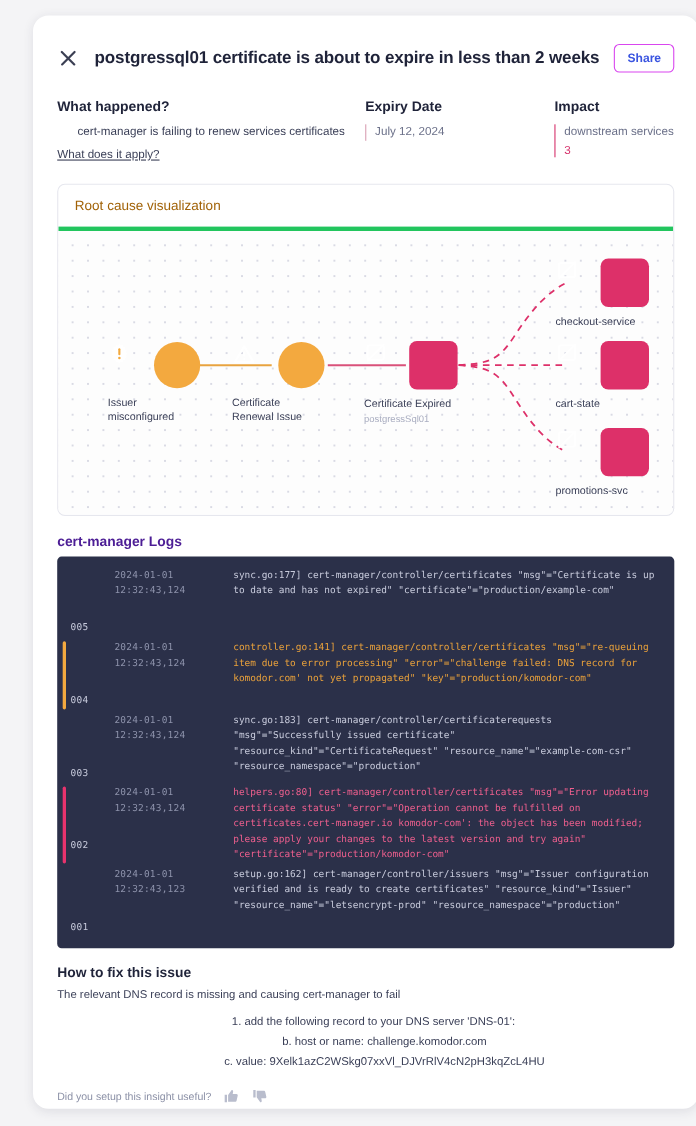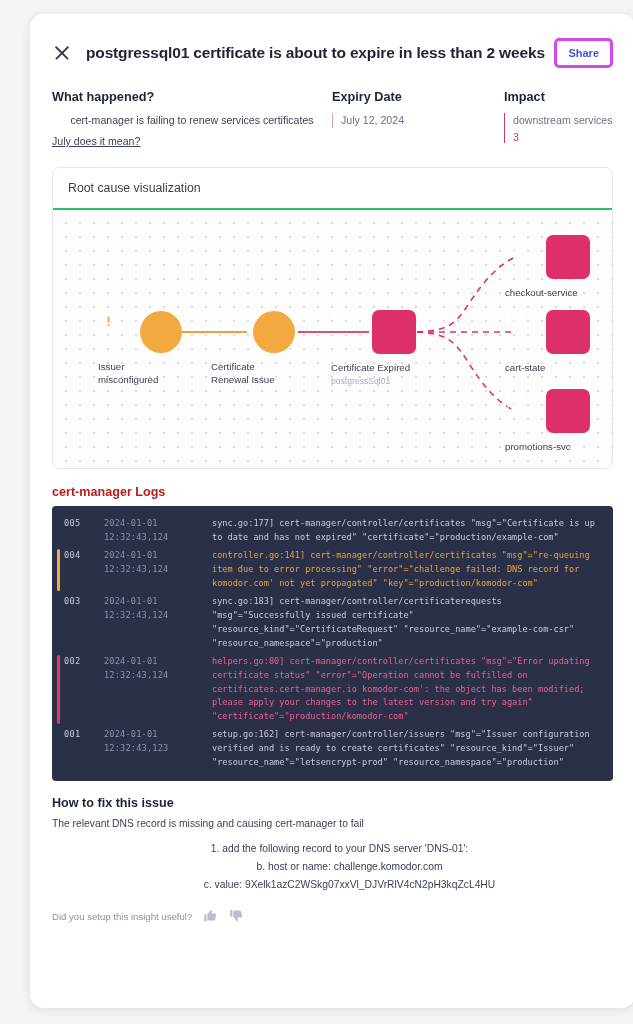--- a/index.html
+++ b/index.html
@@ -57,21 +57,21 @@
 
   .hdr-title {
     font-size: 15.5px;
     font-weight: bold;
     color: #1f2339;
     letter-spacing: -0.15px;
     flex: 1 1 auto;
     white-space: nowrap;
   }
   .share-btn {
-    border: 3px solid #d946ef;
+    border: 1px solid #d946ef;
     border-radius: 5px;
     background: #fff;
     color: #3b55e0;
     font-size: 11px;
     font-weight: bold;
     font-family: "Liberation Sans", sans-serif;
     padding: 6px 11px;
     cursor: pointer;
     white-space: nowrap;
   }
@@ -114,22 +114,22 @@
     margin-top: 18px;
     border: 1px solid #e6e7ee;
     border-radius: 7px;
     overflow: hidden;
   }
   .viz-head {
     height: 42px;
     display: flex; align-items: center;
     padding-left: 15px;
     font-size: 12.3px;
-    color: #404040;
-    border-bottom: 2px solid #22c55e;
+    color: #a16207;
+    border-bottom: 4px solid #22c55e;
   }
   .viz-body {
     height: 258px;
     position: relative;
     background-color: #fdfdfd;
     background-image: radial-gradient(#d9dae4 0.9px, transparent 1px);
     background-size: 14px 14px;
     background-position: 6px 6px;
   }
   .viz-body svg { position: absolute; inset: 0; }
@@ -153,42 +153,42 @@
     margin-top: 7px;
     font-size: 9.7px;
     color: #3a3f57;
     line-height: 1.35;
     white-space: nowrap;
   }
   .nsub { font-size: 8.6px; color: #a9adc0; margin-top: 2px; white-space: nowrap; }
 
   
   .logs-title {
-    font-size: 12.6px; font-weight: bold; color: #b91c1c;
+    font-size: 12.6px; font-weight: bold; color: #4c1d95;
     margin: 16px 0 7px 0;
   }
   .logbox {
     background: #2b3049;
     border-radius: 4px;
     padding: 9px 0 9px 0;
     font-family: "DejaVu Sans Mono", monospace;
     font-size: 8.6px;
     line-height: 1.62;
   }
   .logrow { display: flex; padding: 2px 12px 2px 0; position: relative; }
   .mark {
     width: 3px; border-radius: 2px;
     margin-left: 5px; margin-right: 4px;
     flex: 0 0 3px;
     align-self: stretch;
   }
   .mark.none { background: transparent; }
   .mark.warn { background: #f3a93f; }
   .mark.err  { background: #e8336d; }
-  .lnum { flex: 0 0 40px; color: #c8cbdc; letter-spacing: 0.3px; }
+  .lnum { flex: 0 0 40px; color: #c8cbdc; letter-spacing: 0.3px; margin-top: 48px; }
   .ltime { flex: 0 0 108px; color: #8d92ab; letter-spacing: 0.2px; }
   .lmsg  { flex: 1 1 auto; color: #c8cbdc; word-break: break-word; }
   .lmsg.warn { color: #e9a13b; }
   .lmsg.err  { color: #ef5f8e; }
 
   
   .fix-title { font-size: 12.6px; font-weight: bold; color: #1f2339; margin: 15px 0 8px 0; }
   .fix-lead  { font-size: 10.3px; color: #3a3f57; }
   .fix-list  { list-style: none; margin-top: 11px; text-align: center; }
   .fix-li    { font-size: 10.3px; color: #3a3f57; padding-left: 14px; line-height: 1.75; }
@@ -211,21 +211,21 @@
     <div class="hdr">
       <div class="close-icon"></div>
       <div class="hdr-title">postgressql01 certificate is about to expire in less than 2 weeks</div>
       <button class="share-btn">Share</button>
     </div>
 
     <div class="summary">
       <div class="sum-col-1">
         <div class="sum-h">What happened?</div>
         <div class="sum-body sum-body-dark">cert-manager is failing to renew services certificates</div>
-        <span class="link-wdim">July does it mean?</span>
+        <span class="link-wdim">What does it apply?</span>
       </div>
 
       <div class="sum-col-2">
         <div class="sum-h">Expiry Date</div>
         <div class="sum-body bar-l">July 12, 2024</div>
       </div>
 
       <div class="sum-col-3">
         <div class="sum-h">Impact</div>
         <div class="bar-l-pink">

